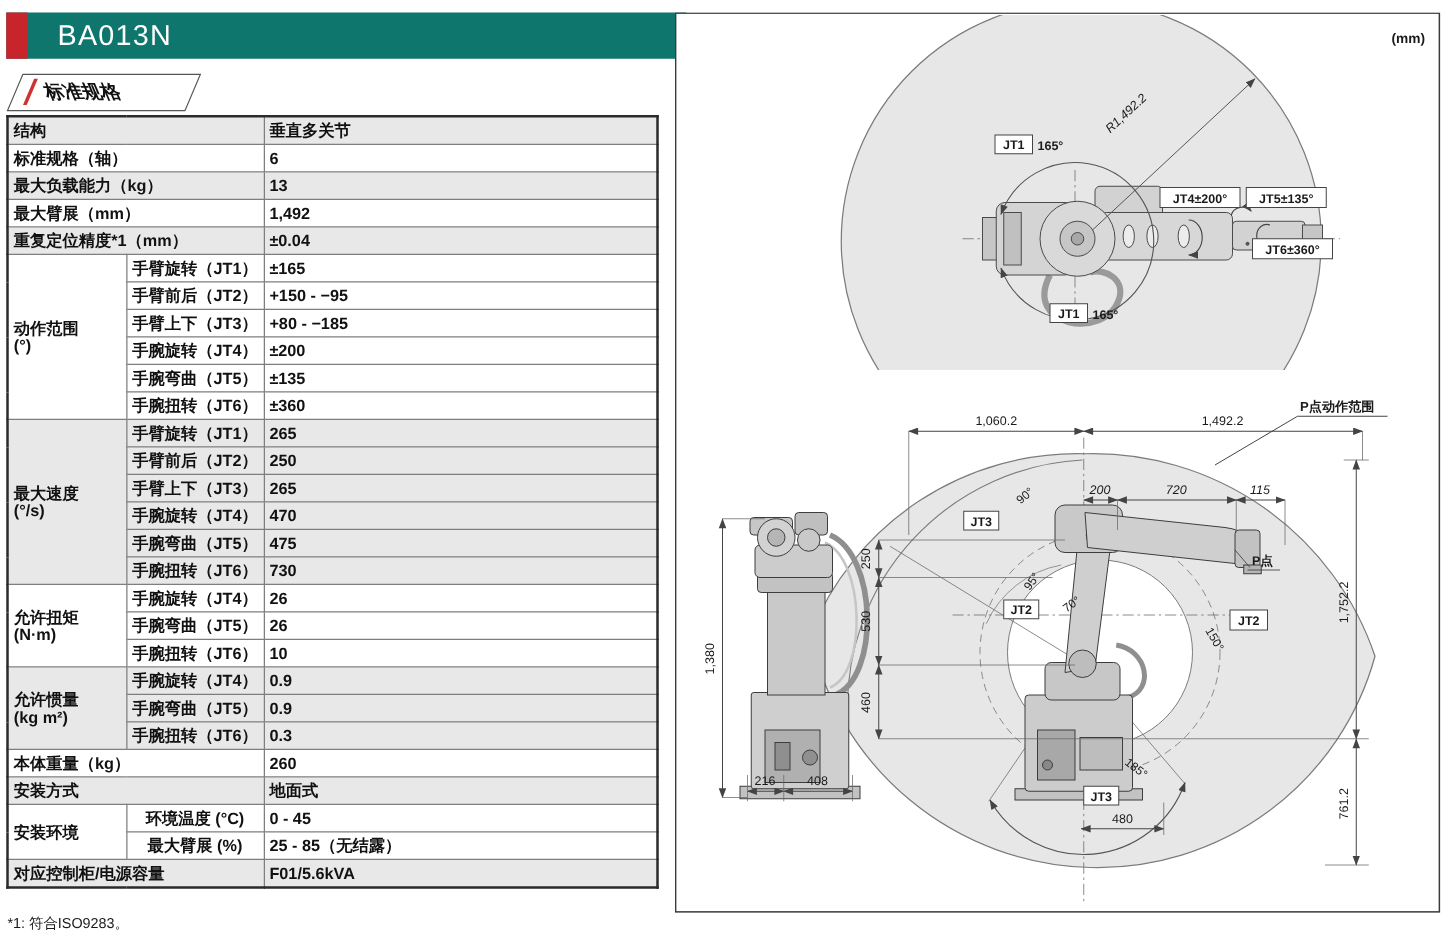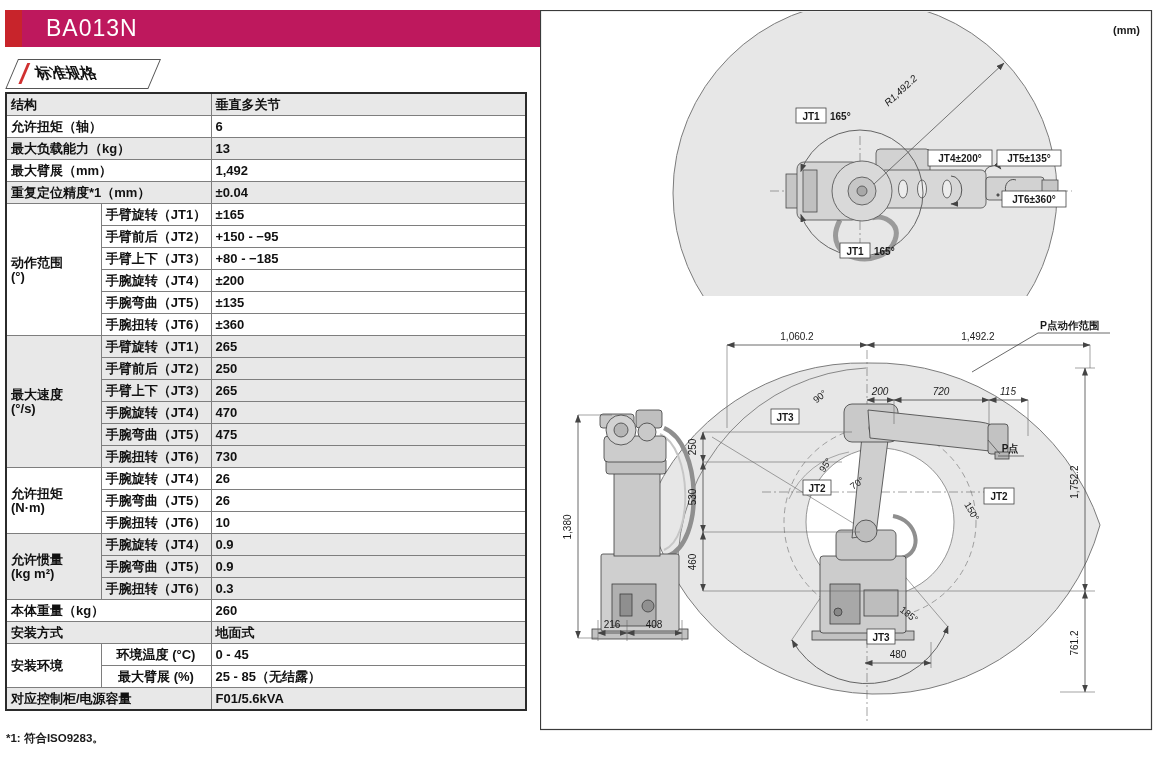--- a/index.html
+++ b/index.html
@@ -1,38 +1,38 @@
 <!DOCTYPE html>
 <html><head>
 <meta charset="utf-8">
 <style>
   html,body{margin:0;padding:0;}
   body{
     position:relative;width:1159px;height:761px;background:#ffffff;
     font-family:"Liberation Sans", sans-serif;color:#111;overflow:hidden;
   }
   
-  .title-bar{position:absolute;left:5px;top:10px;width:544px;height:37px;background:#be185d;}
+  .title-bar{position:absolute;left:5px;top:10px;width:544px;height:37px;background:#0f766e;}
   .title-red{position:absolute;left:0;top:0;width:17px;height:37px;background:#c8242b;}
   .title-text{position:absolute;left:41px;top:0;line-height:37px;font-size:23px;color:#ffffff;letter-spacing:1px;font-weight:400;}
   .tab-wrap{position:absolute;left:18px;top:59px;width:141px;height:28px;}
   .tab-shape{position:absolute;left:0;top:0;width:141px;height:28px;border:1.2px solid #555;background:#fff;transform:skewX(-23deg);transform-origin:top left;}
   .tab-red{position:absolute;left:10px;top:3px;width:2.5px;height:21px;background:#d03030;}
   .tab-label{position:absolute;left:18px;top:5px;font-size:15px;font-weight:700;transform:skewX(23deg);white-space:nowrap;}
   
   table.spec{position:absolute;left:5px;top:92px;width:520px;border-collapse:collapse;table-layout:fixed;font-size:13px;}
   table.spec{border:2px solid #2b2b2b;}
   table.spec td{border:1px solid #7e7e7e;height:21px;padding:0 4px;font-weight:700;line-height:1.05;vertical-align:middle;}
   td.lbl{text-align:left;padding-left:7px;margin-top:32px;}
   td.grp{text-align:left;padding-left:10px;}
   td.sub{text-align:center;padding-left:9px;}
   td.val{}
   tr.shade td{background:#e8e8e8;}
   .grp div{font-weight:700;}
-  .footnote{position:absolute;left:6px;top:731px;font-size:11.5px;font-weight:700;color:#1a1a1a;}
+  .footnote{position:absolute;left:6px;top:731px;font-size:11.5px;font-weight:400;color:#1a1a1a;}
   
   svg.dia{position:absolute;left:540px;top:10px;}
   svg.dia text{font-family:"Liberation Sans", sans-serif;fill:#1a1a1a;}
   .dimtxt{font-size:10px;}
   .dimtxt-it{font-size:10px;font-style:italic;}
   .boxtxt{font-size:10px;font-weight:700;}
   .angtxt{font-size:9.5px;}
 </style>
 </head>
 <body>
@@ -54,21 +54,21 @@
       <col style="width:95px">
       <col style="width:110px">
       <col style="width:315px">
     </colgroup>
   <tbody>
   <tr class="shade">
         <td colspan="2" class="lbl">结构</td>
         <td class="val">垂直多关节</td>
       </tr>
   <tr>
-        <td colspan="2" class="lbl">允许扭矩（轴）</td>
+        <td colspan="2" class="lbl">标准规格（轴）</td>
         <td class="val">6</td>
       </tr>
   <tr class="shade">
         <td colspan="2" class="lbl">最大负载能力（kg）</td>
         <td class="val">13</td>
       </tr>
   <tr>
         <td colspan="2" class="lbl">最大臂展（mm）</td>
         <td class="val">1,492</td>
       </tr>

